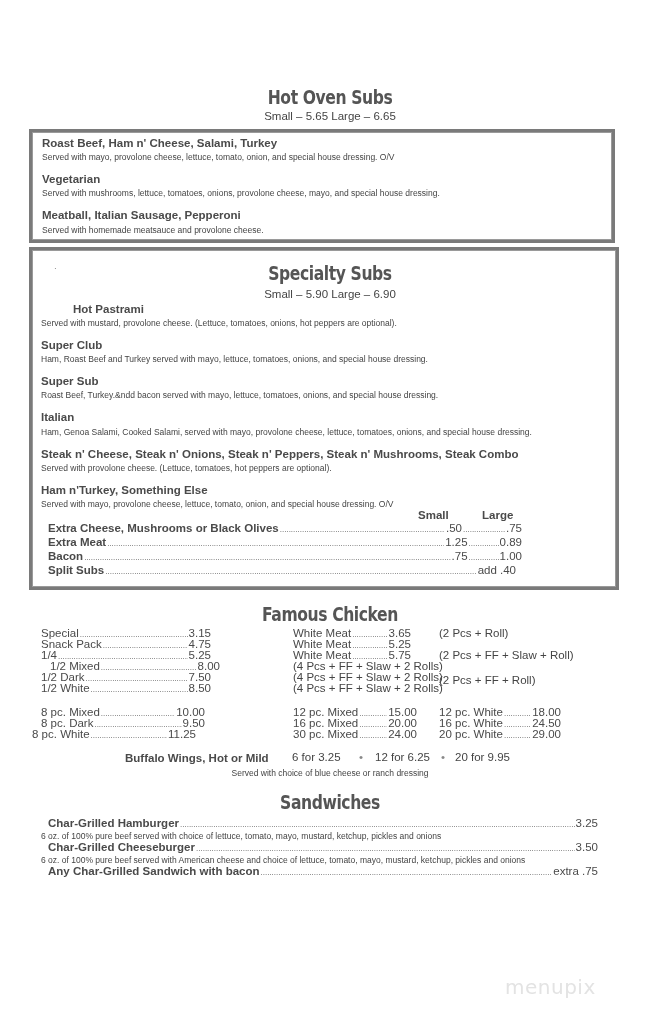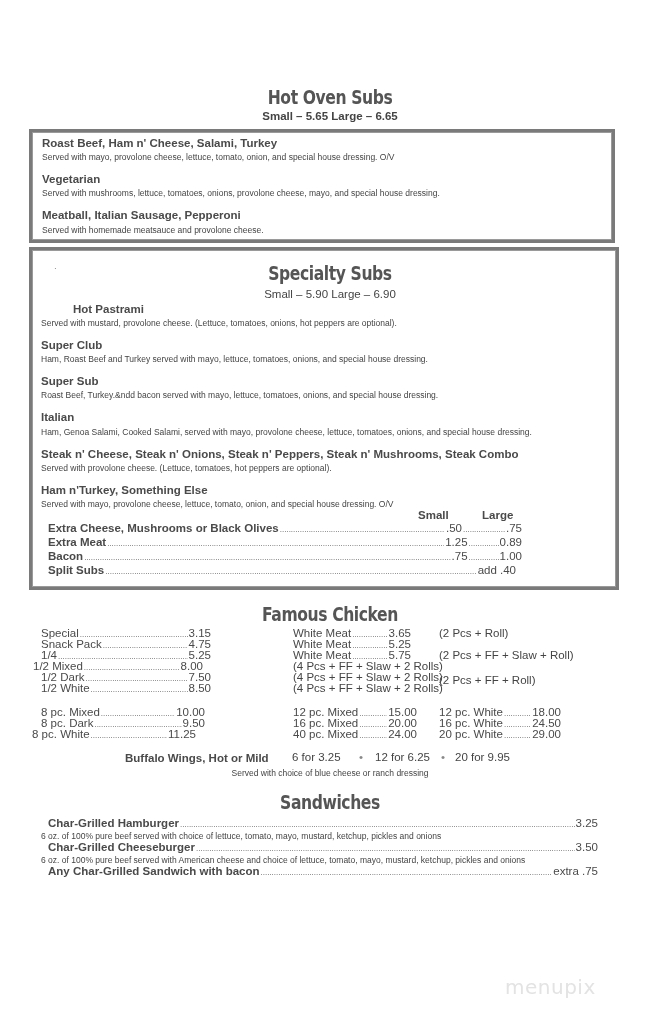--- a/index.html
+++ b/index.html
@@ -27,21 +27,21 @@
   .dotrow .lead { flex: 1; overflow: hidden; margin: 0 1px; }
   .dotrow .lead::before { content: "................................................................................................................................................................................................................................................................"; letter-spacing: 0px; font-size: 8px; font-weight: normal; }
   .num { font-weight: normal; }
   .chk { position: absolute; font-size: 11.5px; color: #444; white-space: nowrap; line-height: 11.5px; }
   .watermark { position: absolute; left: 505px; top: 975px; font-size: 20px; color: #e3e3e3; font-family: "DejaVu Sans", sans-serif; letter-spacing: 0.5px; }
 </style>
 </head>
 <body>
 
 <div class="sec-title" style="top:86px;">Hot Oven Subs</div>
-<div class="sizes" style="top:110px;font-weight:bold;">Small – 5.65     Large – 6.65</div>
+<div class="sizes" style="top:110px;">Small – 5.65     Large – 6.65</div>
 
 <div class="box" style="left:29px; top:129px; width:586px; height:114px;">
   <div class="item-name" style="left:10px; top:5px;">Roast Beef, Ham n' Cheese, Salami, Turkey</div>
   <div class="item-desc" style="left:10px; top:20px;">Served with mayo, provolone cheese, lettuce, tomato, onion, and special house dressing. O/V</div>
   <div class="item-name" style="left:10px; top:41px;">Vegetarian</div>
   <div class="item-desc" style="left:10px; top:56px;">Served with mushrooms, lettuce, tomatoes, onions, provolone cheese, mayo, and special house dressing.</div>
   <div class="item-name" style="left:10px; top:77px;">Meatball, Italian Sausage, Pepperoni</div>
   <div class="item-desc" style="left:10px; top:93px;">Served with homemade meatsauce and provolone cheese.</div>
 </div>
 
@@ -104,21 +104,21 @@
 <div class="dotrow" style="left:41px; top:639px; width:170px; line-height:11.5px;">
     <span>Snack Pack</span>
     <span class="lead"></span>
     <span>4.75</span>
   </div>
 <div class="dotrow" style="left:41px; top:650px; width:170px; line-height:11.5px;">
     <span>1/4</span>
     <span class="lead"></span>
     <span>5.25</span>
   </div>
-<div class="dotrow" style="left:33px; top:661px; width:170px; line-height:11.5px;">
+<div class="dotrow" style="left:50px; top:661px; width:170px; line-height:11.5px;">
     <span>1/2 Mixed</span>
     <span class="lead"></span>
     <span>8.00</span>
   </div>
 <div class="dotrow" style="left:41px; top:672px; width:170px; line-height:11.5px;">
     <span>1/2 Dark</span>
     <span class="lead"></span>
     <span>7.50</span>
   </div>
 <div class="dotrow" style="left:41px; top:683px; width:170px; line-height:11.5px;">
@@ -169,21 +169,21 @@
     <span>12 pc. Mixed</span>
     <span class="lead"></span>
     <span>15.00</span>
   </div>
 <div class="dotrow" style="left:293px; top:718px; width:124px; line-height:11.5px;">
     <span>16 pc. Mixed</span>
     <span class="lead"></span>
     <span>20.00</span>
   </div>
 <div class="dotrow" style="left:293px; top:729px; width:124px; line-height:11.5px;">
-    <span>40 pc. Mixed</span>
+    <span>30 pc. Mixed</span>
     <span class="lead"></span>
     <span>24.00</span>
   </div>
 
 <div class="dotrow" style="left:439px; top:707px; width:122px; line-height:11.5px;">
     <span>12 pc. White</span>
     <span class="lead"></span>
     <span>18.00</span>
   </div>
 <div class="dotrow" style="left:439px; top:718px; width:122px; line-height:11.5px;">

